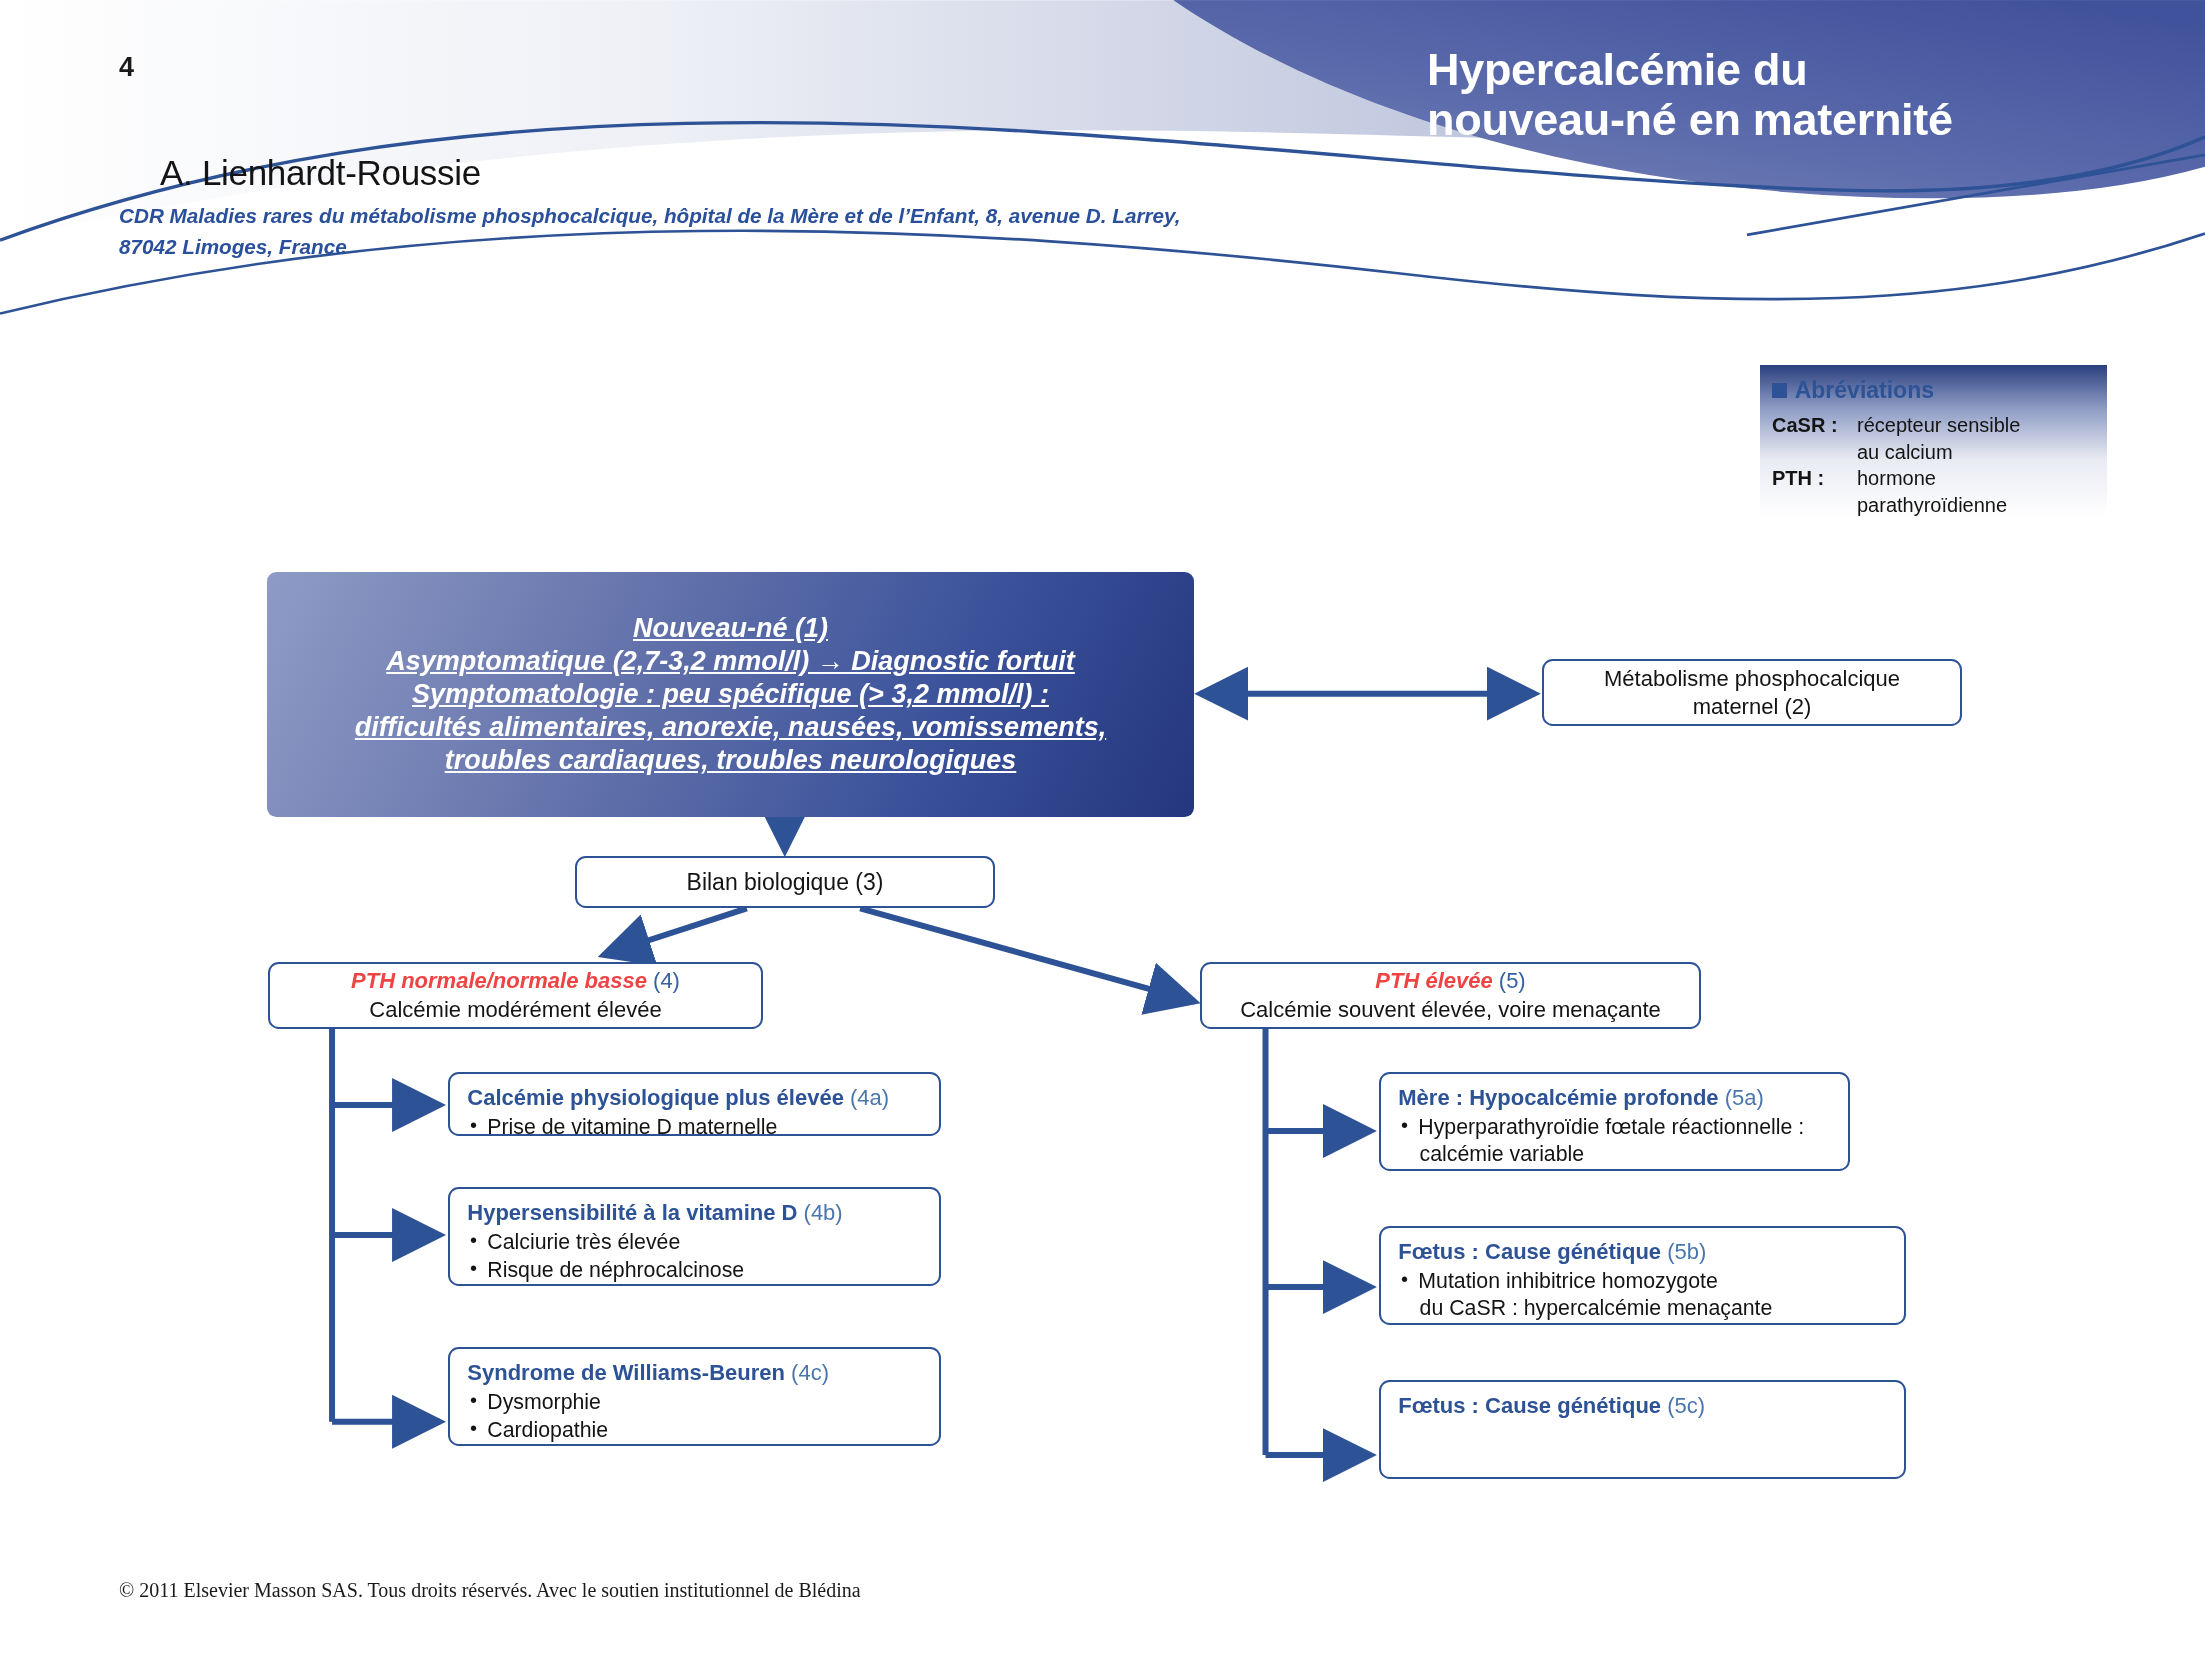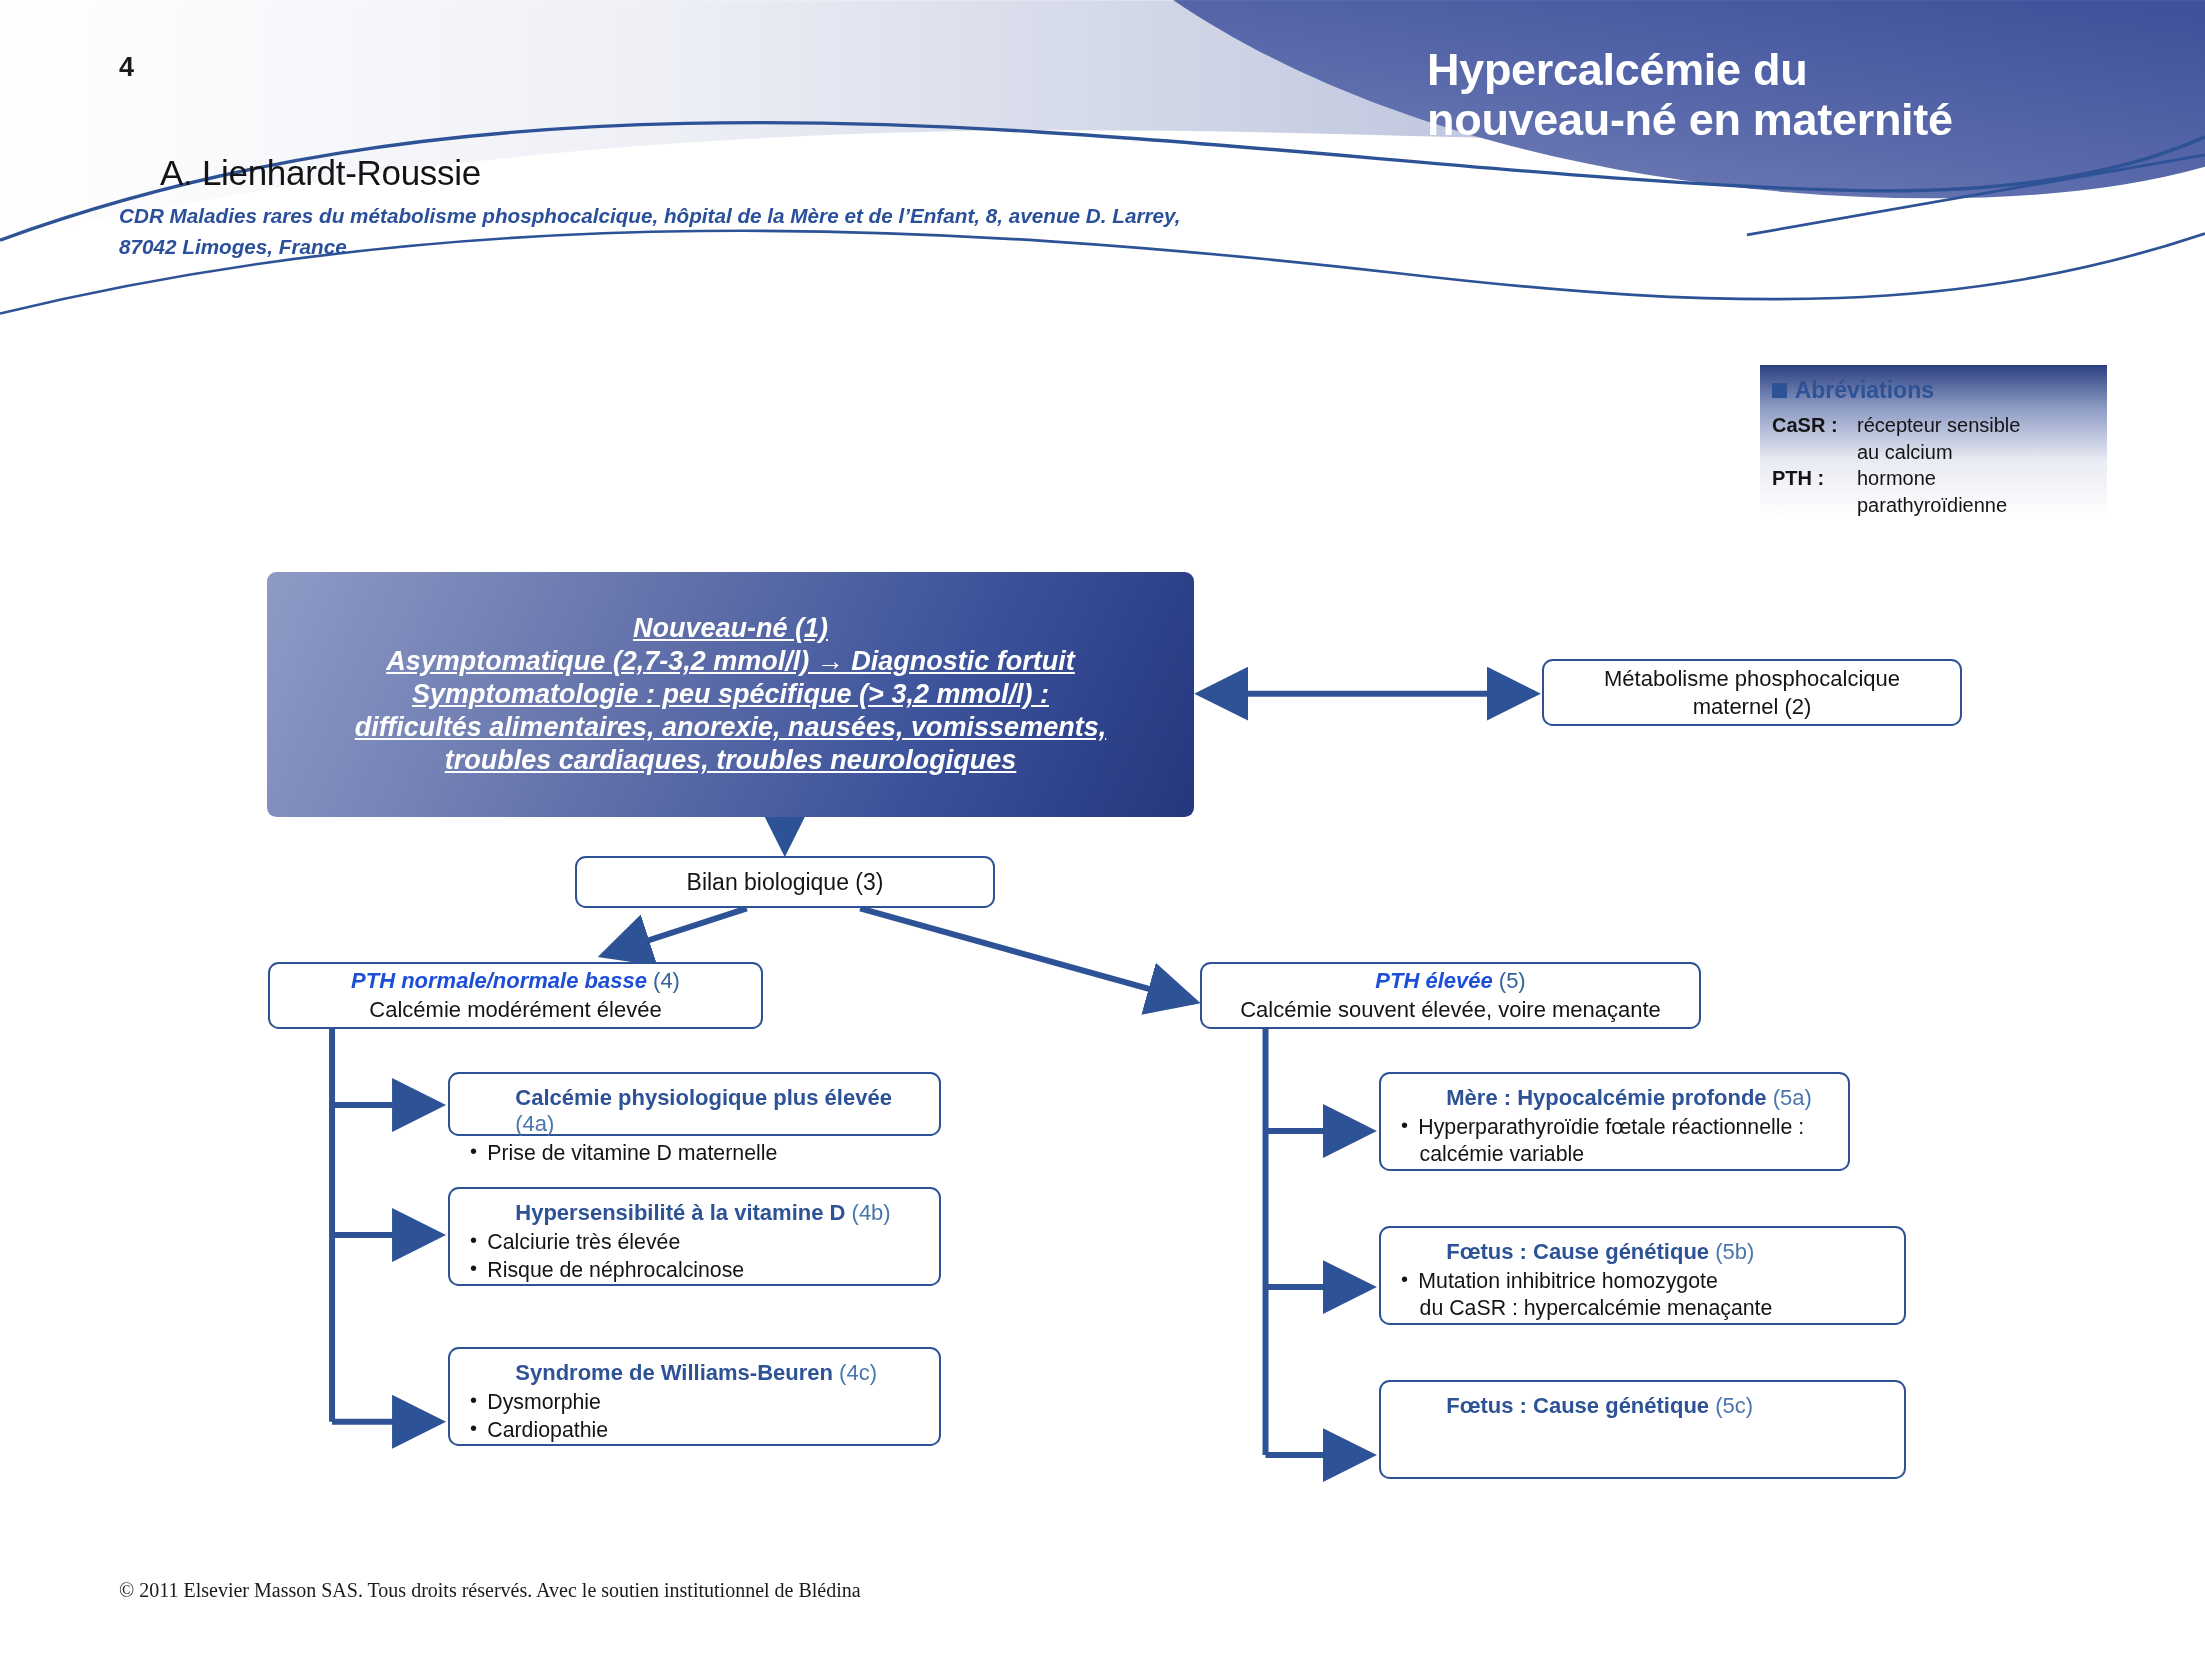--- a/index.html
+++ b/index.html
@@ -89,25 +89,25 @@
   #node-pth-normale{
     left:268px;top:962px;width:495px;height:67px;
     display:flex;flex-direction:column;align-items:center;justify-content:center;
     text-align:center;font-size:22px;line-height:1.3;
   }
   #node-pth-elevee{
     left:1200px;top:962px;width:501px;height:67px;
     display:flex;flex-direction:column;align-items:center;justify-content:center;
     text-align:center;font-size:22px;line-height:1.3;
   }
-  .hdr-em{color:#1d4ed8;font-style:italic;font-weight:bold;}
+  .hdr-em{color:#ef4444;font-style:italic;font-weight:bold;}
   .hdr-ref{color:#36629e;font-style:normal;font-weight:normal;}
 
   .leaf{padding:10.7px 17.3px 9.3px 17.3px;}
-  .leaf .title{color:#2d5296;font-weight:bold;font-size:22px;line-height:1.2;margin-bottom:2.7px;margin-left:48px;}
+  .leaf .title{color:#2d5296;font-weight:bold;font-size:22px;line-height:1.2;margin-bottom:2.7px;}
   .leaf .title .ref{color:#4a76ae;font-weight:normal;}
   .leaf ul{margin:0;padding:0;list-style:none;}
   .leaf li{
     font-size:21.3px;color:#141414;line-height:1.26;
     padding-left:20px;position:relative;margin-top:1.3px;
   }
   .leaf li:before{content:"\2022";position:absolute;left:2.7px;top:-0.7px;font-size:20px;}
   .leaf li .cont{display:block;padding-left:1.3px;}
 
   #leaf-4a{left:448px;top:1072px;width:493px;height:64px;}

